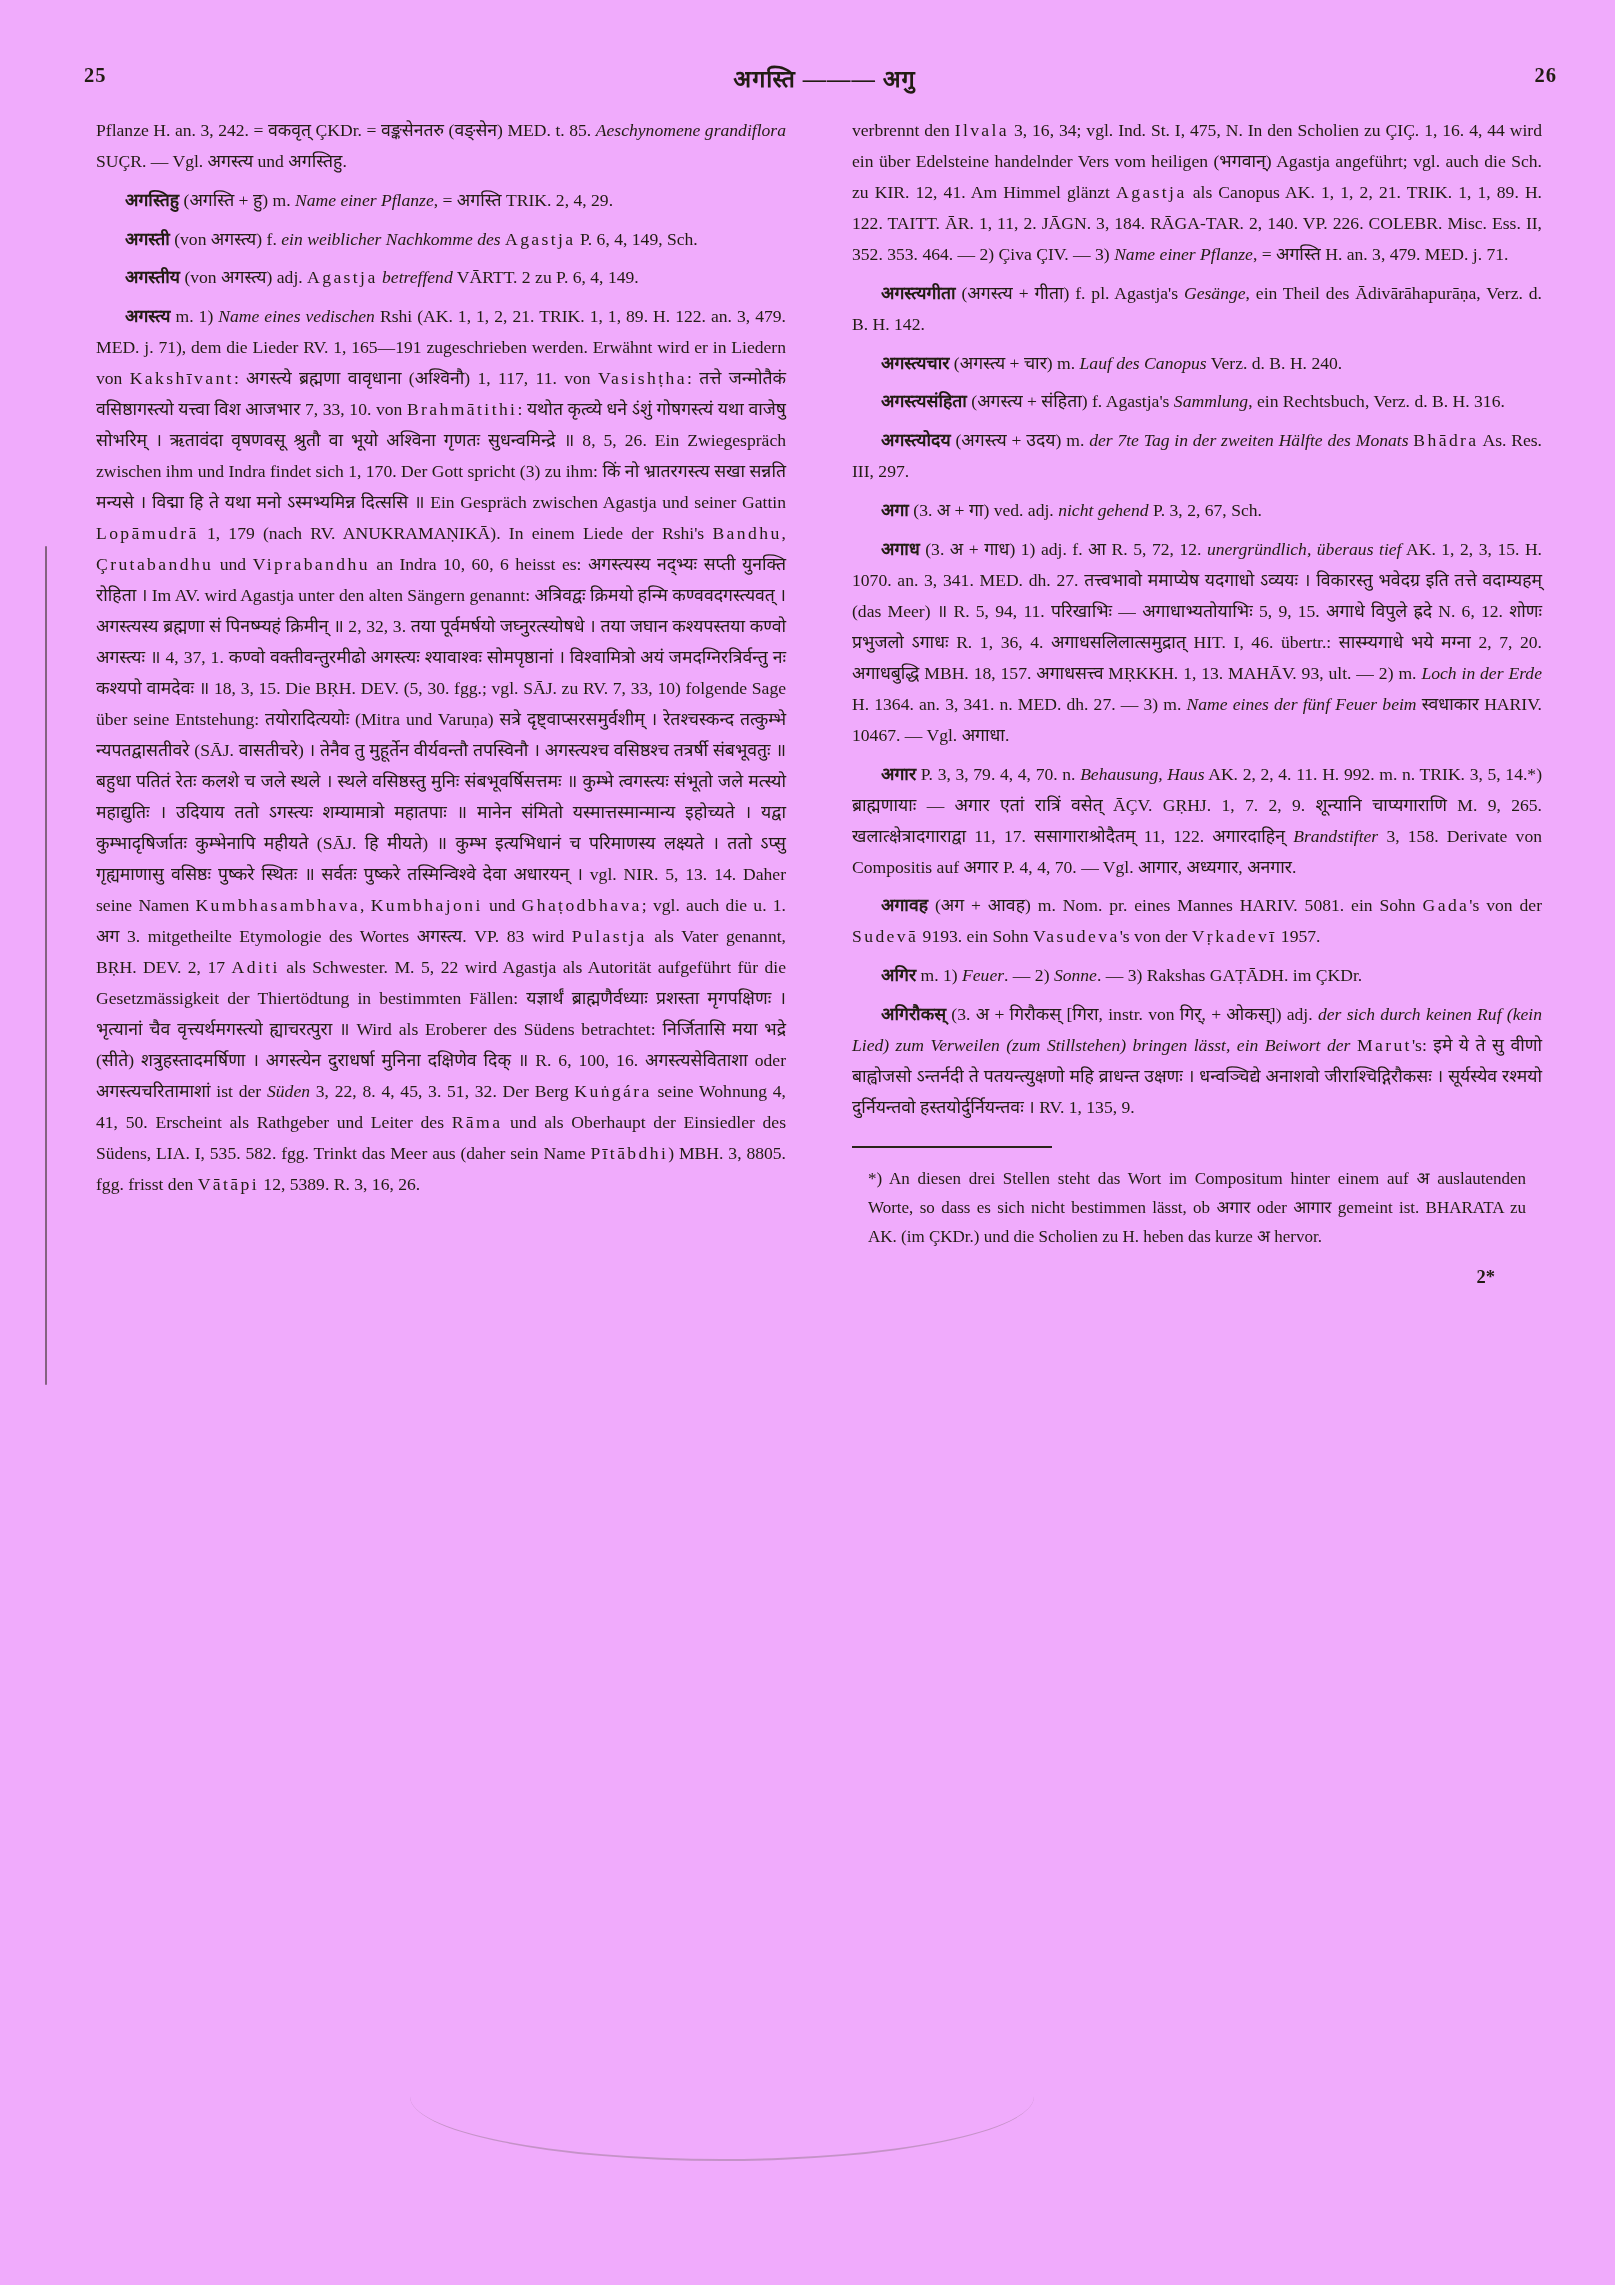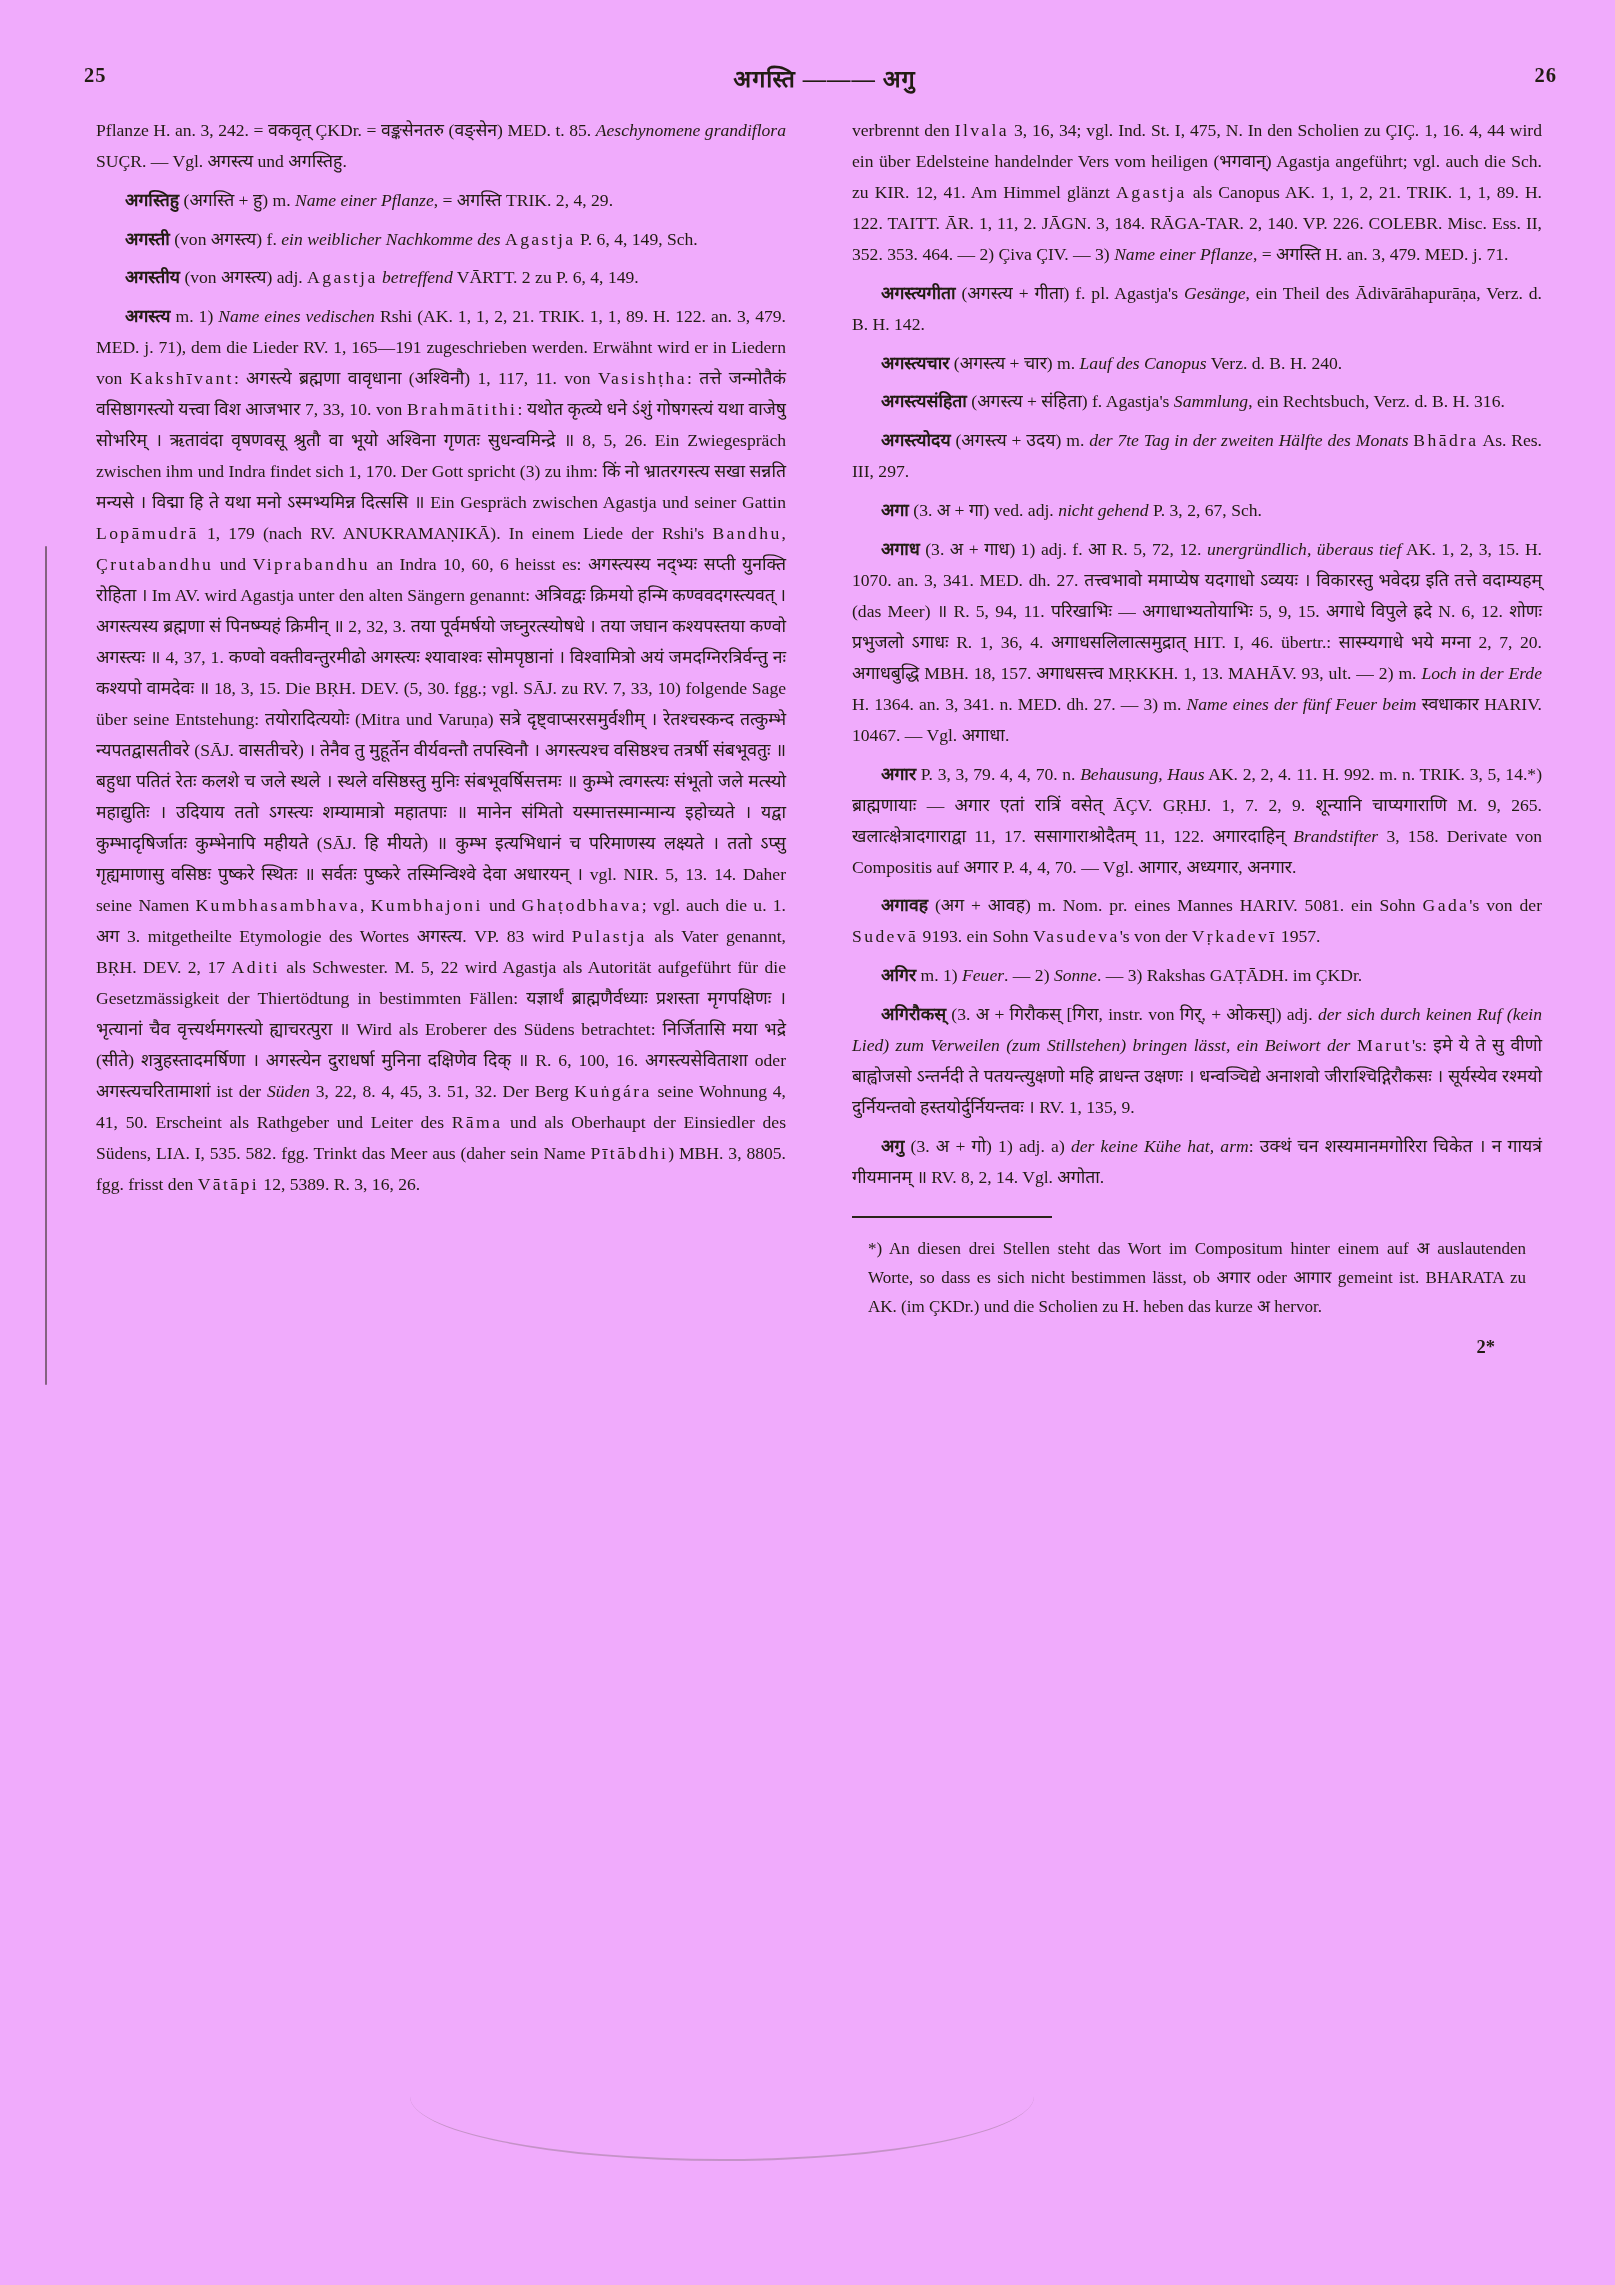--- a/index.html
+++ b/index.html
@@ -80,21 +80,20 @@
       <p class="entry"><b>अगस्त्यगीता</b> (अगस्त्य + गीता) f. pl. Agastja's <i>Gesänge</i>, ein Theil des Ādivārāhapurāṇa, Verz. d. B. H. 142.</p>
       <p class="entry"><b>अगस्त्यचार</b> (अगस्त्य + चार) m. <i>Lauf des Canopus</i> Verz. d. B. H. 240.</p>
       <p class="entry"><b>अगस्त्यसंहिता</b> (अगस्त्य + संहिता) f. Agastja's <i>Sammlung</i>, ein Rechtsbuch, Verz. d. B. H. 316.</p>
       <p class="entry"><b>अगस्त्योदय</b> (अगस्त्य + उदय) m. <i>der 7te Tag in der zweiten Hälfte des Monats</i> <span class="g">Bhādra</span> As. Res. III, 297.</p>
       <p class="entry"><b>अगा</b> (3. अ + गा) ved. adj. <i>nicht gehend</i> P. 3, 2, 67, Sch.</p>
       <p class="entry"><b>अगाध</b> (3. अ + गाध) 1) adj. f. आ R. 5, 72, 12. <i>unergründlich, überaus tief</i> AK. 1, 2, 3, 15. H. 1070. an. 3, 341. MED. dh. 27. तत्त्वभावो ममाप्येष यदगाधो ऽव्ययः । विकारस्तु भवेदग्र इति तत्ते वदाम्यहम् (das Meer) ॥ R. 5, 94, 11. परिखाभिः — अगाधाभ्यतोयाभिः 5, 9, 15. अगाधे विपुले ह्रदे N. 6, 12. शोणः प्रभुजलो ऽगाधः R. 1, 36, 4. अगाधसलिलात्समुद्रात् HIT. I, 46. übertr.: सास्म्यगाधे भये मग्ना 2, 7, 20. अगाधबुद्धि MBH. 18, 157. अगाधसत्त्व MṚKKH. 1, 13. MAHĀV. 93, ult. — 2) m. <i>Loch in der Erde</i> H. 1364. an. 3, 341. n. MED. dh. 27. — 3) m. <i>Name eines der fünf Feuer beim</i> स्वधाकार HARIV. 10467. — Vgl. अगाधा.</p>
       <p class="entry"><b>अगार</b> P. 3, 3, 79. 4, 4, 70. n. <i>Behausung, Haus</i> AK. 2, 2, 4. 11. H. 992. m. n. TRIK. 3, 5, 14.*) ब्राह्मणायाः — अगार एतां रात्रिं वसेत् ĀÇV. GṚHJ. 1, 7. 2, 9. शून्यानि चाप्यगाराणि M. 9, 265. खलात्क्षेत्रादगाराद्वा 11, 17. ससागाराश्रोदैतम् 11, 122. अगारदाहिन् <i>Brandstifter</i> 3, 158. Derivate von Compositis auf अगार P. 4, 4, 70. — Vgl. आगार, अध्यगार, अनगार.</p>
       <p class="entry"><b>अगावह</b> (अग + आवह) m. Nom. pr. eines Mannes HARIV. 5081. ein Sohn <span class="g">Gada</span>'s von der <span class="g">Sudevā</span> 9193. ein Sohn <span class="g">Vasudeva</span>'s von der <span class="g">Vṛkadevī</span> 1957.</p>
       <p class="entry"><b>अगिर</b> m. 1) <i>Feuer</i>. — 2) <i>Sonne</i>. — 3) Rakshas GAṬĀDH. im ÇKDr.</p>
       <p class="entry"><b>अगिरौकस्</b> (3. अ + गिरौकस् [गिरा, instr. von गिर्, + ओकस्]) adj. <i>der sich durch keinen Ruf (kein Lied) zum Verweilen (zum Stillstehen) bringen lässt, ein Beiwort der</i> <span class="g">Marut</span>'s: इमे ये ते सु वीणो बाह्वोजसो ऽन्तर्नदी ते पतयन्त्युक्षणो महि व्राधन्त उक्षणः । धन्वञ्चिद्ये अनाशवो जीराश्चिद्गिरौकसः । सूर्यस्येव रश्मयो दुर्नियन्तवो हस्तयोर्दुर्नियन्तवः । RV. 1, 135, 9.</p>
-      <p class="entry"><b>अगु</b> (3. अ + गो) 1) adj. a) <i>der keine Kühe hat, arm</i>: उक्थं चन शस्यमानमगोरिरा चिकेत । न गायत्रं गीयमानम् ॥ RV. 8, 2, 14. Vgl. अगोता.</p>
 
       <div class="footnote">
         <div class="fn-rule"></div>
         <p>*) An diesen drei Stellen steht das Wort im Compositum hinter einem auf अ auslautenden Worte, so dass es sich nicht bestimmen lässt, ob अगार oder आगार gemeint ist. BHARATA zu AK. (im ÇKDr.) und die Scholien zu H. heben das kurze अ hervor.</p>
       </div>
 
       <div class="signature">2*</div>
     </div>
 
   </div>

